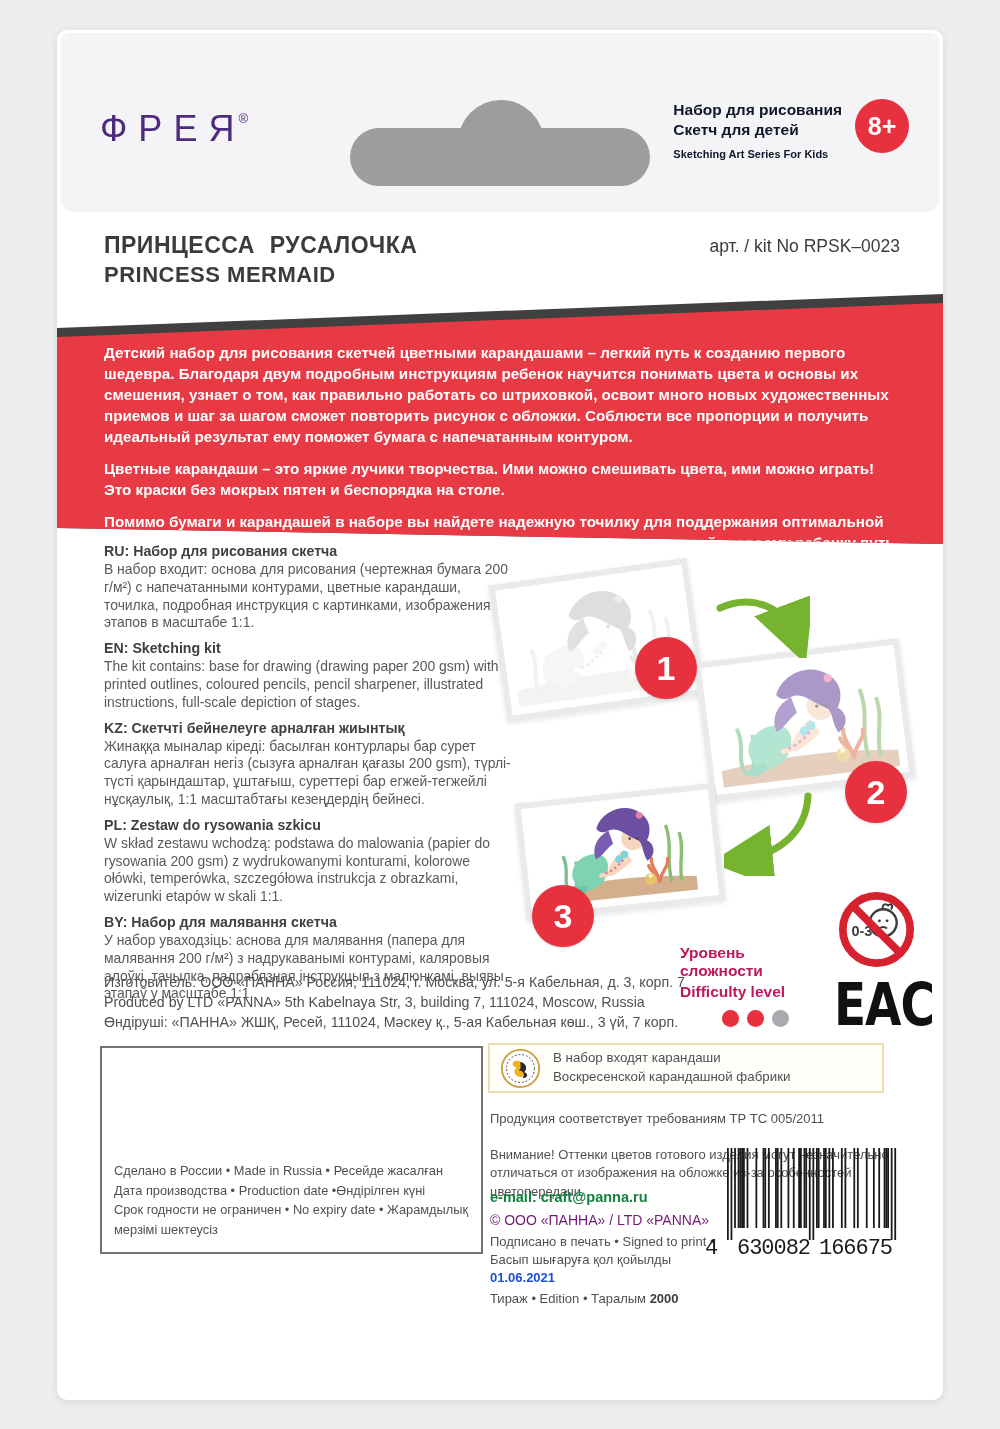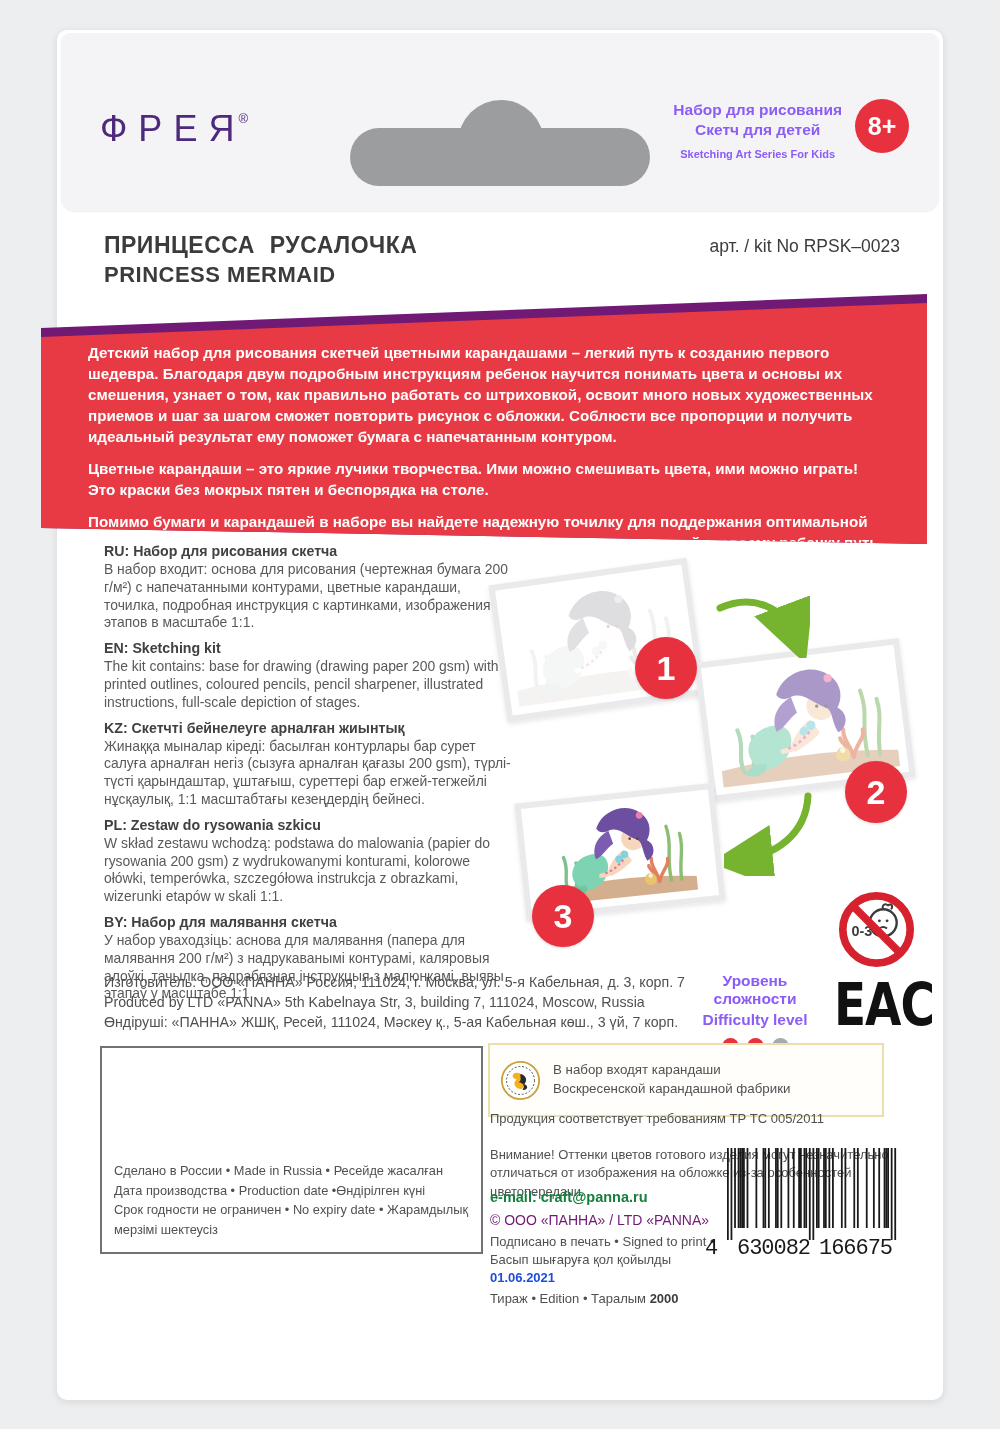--- a/index.html
+++ b/index.html
@@ -11,33 +11,33 @@
   .flap{position:absolute;left:61px;top:33px;width:878px;height:178px;background:#f4f4f6;
         border-radius:9px 9px 14px 14px;box-shadow:0 1px 2px rgba(0,0,0,.07);}
   
   .slot{position:absolute;left:350px;top:100px;width:300px;height:86px;}
   .slot-bump{position:absolute;left:108px;top:0;width:86px;height:86px;border-radius:50%;background:#9c9d9f;}
   .slot-bar{position:absolute;left:0;top:28px;width:300px;height:58px;border-radius:29px;background:#9c9d9f;}
   
   .brand{position:absolute;left:100px;top:108px;font-size:36px;font-weight:500;color:#4e2a7e;
          letter-spacing:11px;}
   .brand sup{font-size:13px;letter-spacing:0;vertical-align:18px;margin-left:-7px;}
-  .hdr-right{position:absolute;right:158px;top:100px;text-align:center;color:#8b5cf6;line-height:1.32;}
+  .hdr-right{position:absolute;right:158px;top:100px;text-align:left;color:#0f172a;line-height:1.32;}
   .hdr-right .l1{font-size:15.5px;font-weight:bold;}
   .hdr-right .l2{font-size:15.5px;font-weight:bold;}
   .hdr-right .l3{font-size:11px;font-weight:bold;margin-top:6px;}
   .age-badge{position:absolute;left:855px;top:99px;width:54px;height:54px;border-radius:50%;
              background:#e8313e;color:#fff;font-size:25px;font-weight:bold;display:flex;
              align-items:center;justify-content:center;}
   
   .title-ru{position:absolute;left:104px;top:232px;font-size:23px;font-weight:bold;color:#3b3b3d;letter-spacing:.5px;word-spacing:8px;}
   .title-en{position:absolute;left:104px;top:262px;font-size:22px;font-weight:bold;color:#3b3b3d;letter-spacing:.5px;}
   .kit-no{position:absolute;right:100px;top:236px;font-size:17.5px;font-weight:normal;color:#3b3b3d;}
   
-  .red-band{position:absolute;left:41px;top:294px;width:886px;height:252px;background:#701a75;
+  .red-band{position:absolute;left:57px;top:294px;width:886px;height:252px;background:#404040;
             -webkit-clip-path:polygon(0 34px,100% 0,100% 250px,0 234px);
             clip-path:polygon(0 34px,100% 0,100% 250px,0 234px);}
   .red-band-main{position:absolute;left:0;top:0;width:100%;height:100%;background:#e73a44;
             -webkit-clip-path:polygon(0 43px,100% 9px,100% 100%,0 100%);
             clip-path:polygon(0 43px,100% 9px,100% 100%,0 100%);}
   .red-band-text{position:absolute;left:47px;right:44px;top:49px;color:#fff;font-size:15.2px;
             font-weight:bold;line-height:1.38;}
   .red-band-text p{margin:0 0 11px 0;}
   
   .sections{position:absolute;left:104px;top:543px;width:408px;}
@@ -59,35 +59,35 @@
             box-shadow:0 1px 3px rgba(0,0,0,.15);}
   .num-1{left:635px;top:637px;}
   .num-2{left:845px;top:761px;}
   .num-3{left:532px;top:885px;}
   .arrow{position:absolute;}
   .arrow-1{left:714px;top:594px;width:96px;height:64px;}
   .arrow-2{left:724px;top:790px;width:94px;height:86px;}
   
   .warn03{position:absolute;left:838px;top:891px;width:77px;height:77px;}
   
-  .difficulty{position:absolute;left:680px;top:972px;width:150px;text-align:center;color:#8b5cf6;}
+  .difficulty{position:absolute;left:680px;top:944px;width:150px;color:#be185d;}
   .difficulty .dl1{font-size:15.5px;font-weight:bold;}
   .difficulty .dl2{font-size:15.5px;font-weight:bold;margin-top:3px;}
   .dots{margin-top:9px;display:flex;justify-content:center;gap:8px;}
   .dot{width:17px;height:17px;border-radius:50%;}
   
   .eac{position:absolute;left:843px;top:970px;width:82px;height:68px;display:flex;align-items:center;
        justify-content:center;font-size:47px;font-weight:900;color:#111;transform:scaleY(1.25);
        letter-spacing:-1px;font-family:"DejaVu Sans","Liberation Sans",sans-serif;}
   
   .date-box{position:absolute;left:100px;top:1046px;width:383px;height:208px;border:2px solid #717274;
             background:#fff;display:flex;align-items:flex-end;}
   .date-box-inner{padding:10px 12px 12px 12px;font-size:12.8px;line-height:1.55;color:#4f5052;}
   
-  .factory-box{position:absolute;left:488px;top:1043px;width:396px;height:74px;border:2px solid #ecdfae;
+  .factory-box{position:absolute;left:488px;top:1043px;width:396px;height:50px;border:2px solid #ecdfae;
             background:#fffefb;display:flex;align-items:center;padding:6px 10px;}
   .factory-logo{width:41px;height:41px;flex:0 0 41px;margin-right:12px;}
   .factory-text{font-size:13.3px;line-height:1.4;color:#4f5052;}
   
   .cert{position:absolute;left:490px;top:1110px;width:420px;font-size:13px;line-height:1.42;color:#4f5052;}
   .warning{position:absolute;left:490px;top:1146px;width:430px;font-size:13px;line-height:1.42;color:#4f5052;}
   .email{position:absolute;left:490px;top:1189px;font-size:14.5px;font-weight:bold;color:#15803d;}
   .copyright{position:absolute;left:490px;top:1212px;font-size:14px;color:#701a75;}
   .signed{position:absolute;left:490px;top:1233px;font-size:13px;line-height:1.4;color:#4f5052;}
   .signed .date{font-weight:bold;color:#1d4ed8;}

